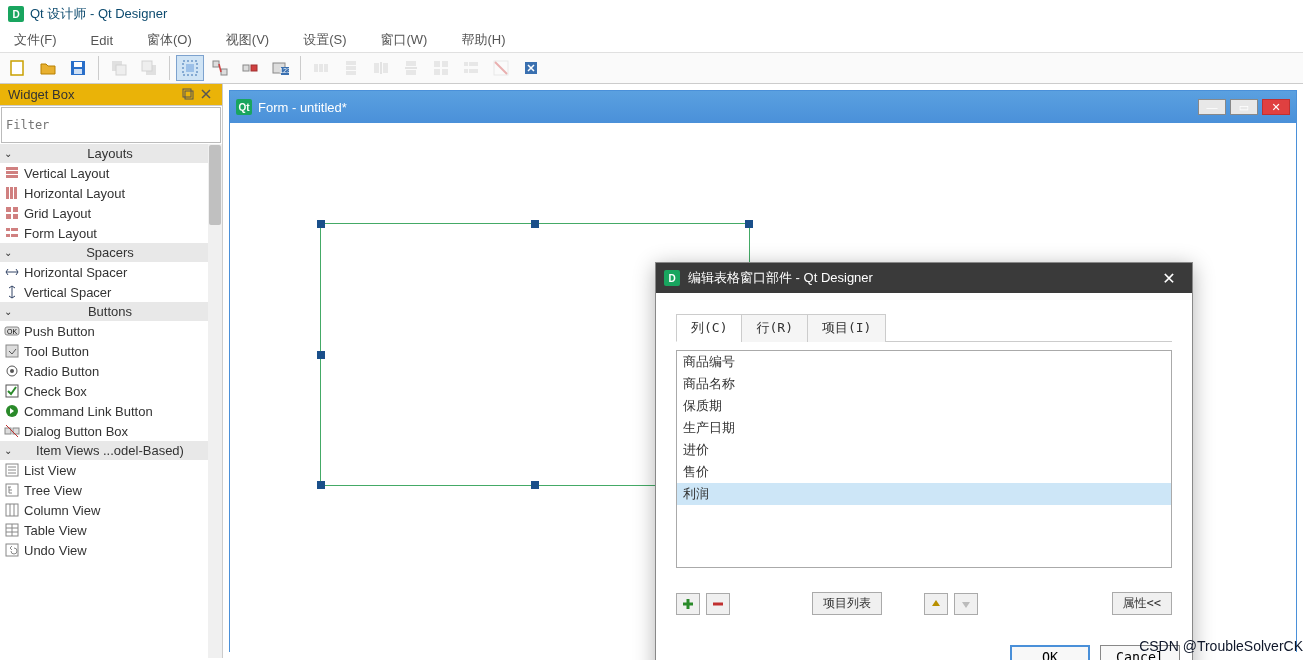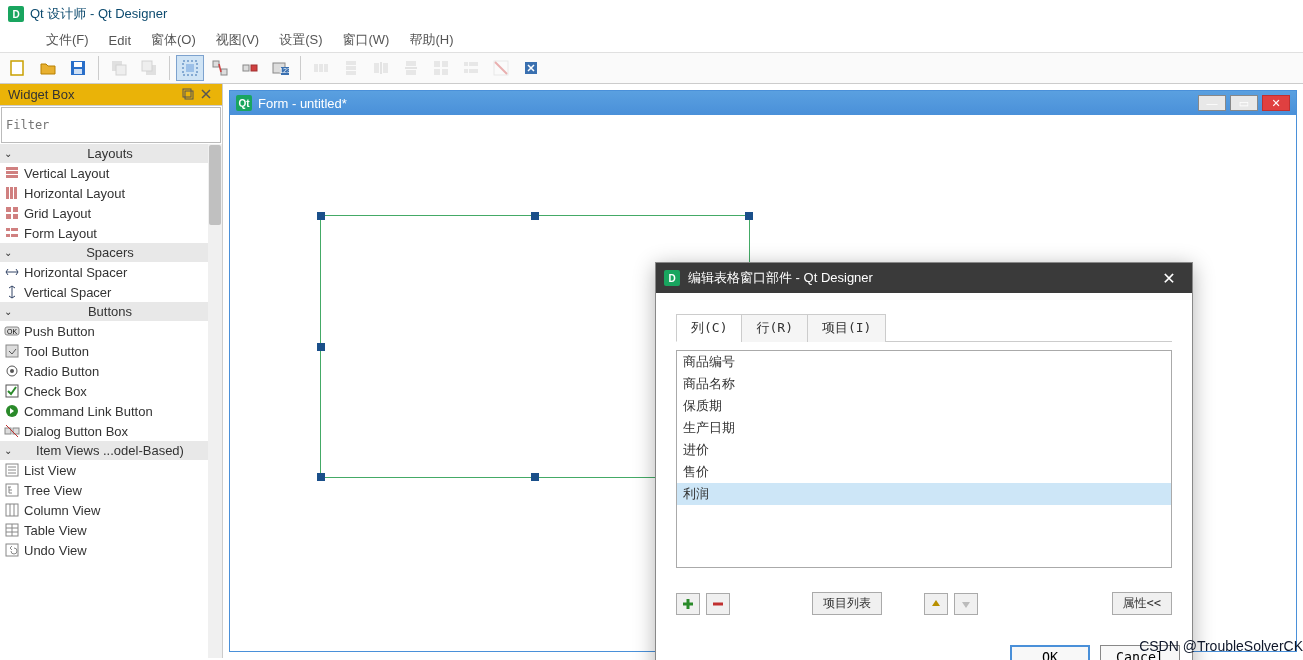--- a/index.html
+++ b/index.html
@@ -2,21 +2,21 @@
 <html><head>
 <meta charset="utf-8">
 <style>
 * { box-sizing: border-box; margin: 0; padding: 0; font-family: "Microsoft YaHei", Arial, sans-serif; }
 body { background: #fff; font-size: 13px; color: #333; width: 1303px; height: 660px; overflow: hidden; position: relative; }
 
 .titlebar { height: 28px; display: flex; align-items: center; padding: 0 8px; gap: 6px; }
 .qt-logo { width: 16px; height: 16px; background: #19a55f; border-radius: 2px; display: flex; align-items: center; justify-content: center; color: #fff; font-size: 10px; font-weight: bold; }
 .titlebar-text { font-size: 13px; color: #0c4a6e; }
 
-.menubar { height: 24px; display: flex; align-items: center; padding: 0 6px; gap: 4px; margin-left: 32px; }
+.menubar { height: 24px; display: flex; align-items: center; padding: 0 6px; gap: 18px; }
 .menu-item { padding: 2px 8px; color: #555; font-size: 13px; cursor: default; }
 
 .toolbar { height: 32px; border-top: 1px solid #e0e0e0; border-bottom: 1px solid #ccc; display: flex; align-items: center; padding: 0 4px; gap: 2px; background: #fafafa; }
 .tool-btn { width: 28px; height: 26px; display: flex; align-items: center; justify-content: center; border: 1px solid transparent; cursor: pointer; }
 .tool-btn.active { background: #d0e4f5; border: 1px solid #7da2ce; }
 .tool-sep { width: 1px; height: 24px; background: #ccc; margin: 0 4px; }
 .tool-btn.disabled { opacity: 0.4; }
 
 .main { display: flex; height: calc(100% - 86px); }
 
@@ -32,21 +32,21 @@
 .tree-thumb { position: absolute; right: 1px; top: 1px; width: 12px; height: 80px; background: #c0c0c0; border-radius: 2px; }
 .tree-content { margin-right: 14px; }
 .group-header { background: #e8e8e8; padding: 2px 4px; text-align: center; font-size: 13px; display: flex; align-items: center; }
 .group-chev { width: 12px; text-align: left; font-size: 10px; }
 .group-label { flex: 1; text-align: center; }
 .tree-item { display: flex; align-items: center; padding: 2px 4px; gap: 4px; font-size: 13px; }
 .tree-icon { width: 16px; height: 16px; flex-shrink: 0; display: flex; align-items: center; justify-content: center; }
 
 .canvas-area { flex: 1; background: #fff; position: relative; }
 .form-window { position: absolute; left: 6px; top: 6px; right: 6px; bottom: 6px; border: 1px solid #4a90d9; }
-.form-titlebar { height: 24px; background: linear-gradient(#5aa0e0,#4a90d9); display: flex; align-items: center; padding: 0 6px; gap: 6px; color: #fff; }
+.form-titlebar { height: 32px; background: linear-gradient(#5aa0e0,#4a90d9); display: flex; align-items: center; padding: 0 6px; gap: 6px; color: #fff; }
 .form-titlebar .qt-logo { background: #19a55f; }
 .win-btns { margin-left: auto; display: flex; gap: 4px; }
 .win-btn { width: 28px; height: 16px; border: 1px solid #888; background: #e8e8e8; display: flex; align-items: center; justify-content: center; font-size: 11px; cursor: pointer; }
 .win-btn.close { background: #e04040; color: #fff; border-color: #c03030; }
 .form-canvas { background: #fff; background-image: radial-gradient(circle, #bbb 0.5px, transparent 0.5px); background-size: 8px 8px; height: calc(100% - 24px); position: relative; }
 .sel-widget { position: absolute; left: 90px; top: 100px; width: 430px; height: 263px; border: 1px solid #4a6; background: #fff; }
 .handle { position: absolute; width: 8px; height: 8px; background: #1a4f8a; }
 .h-tl { left: -4px; top: -4px; } .h-tc { left: 50%; top: -4px; margin-left: -4px; } .h-tr { right: -4px; top: -4px; }
 .h-ml { left: -4px; top: 50%; margin-top: -4px; } .h-mr { right: -4px; top: 50%; margin-top: -4px; }
 .h-bl { left: -4px; bottom: -4px; } .h-bc { left: 50%; bottom: -4px; margin-left: -4px; } .h-br { right: -4px; bottom: -4px; }

